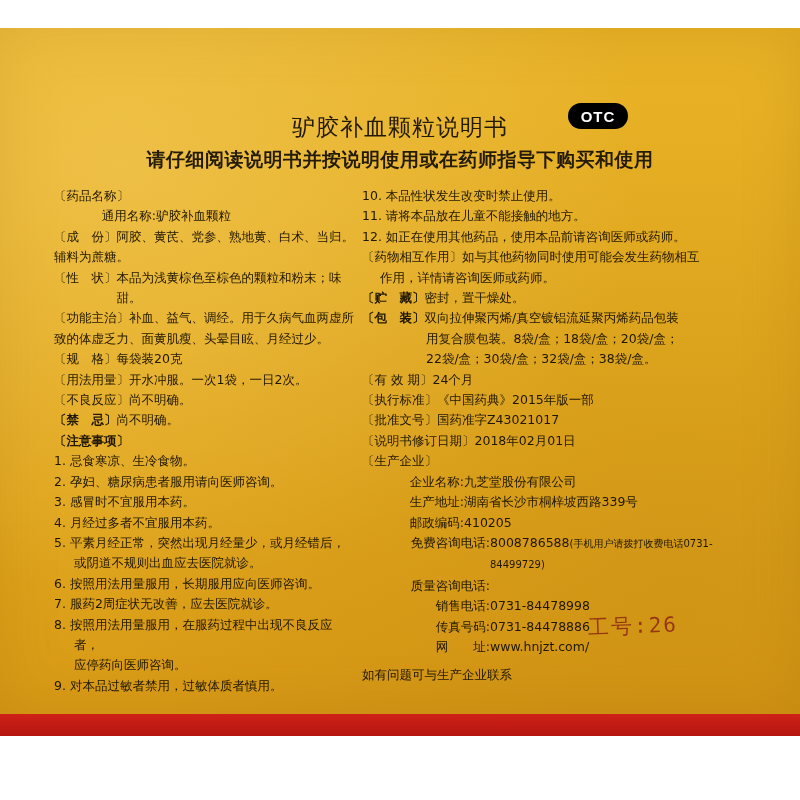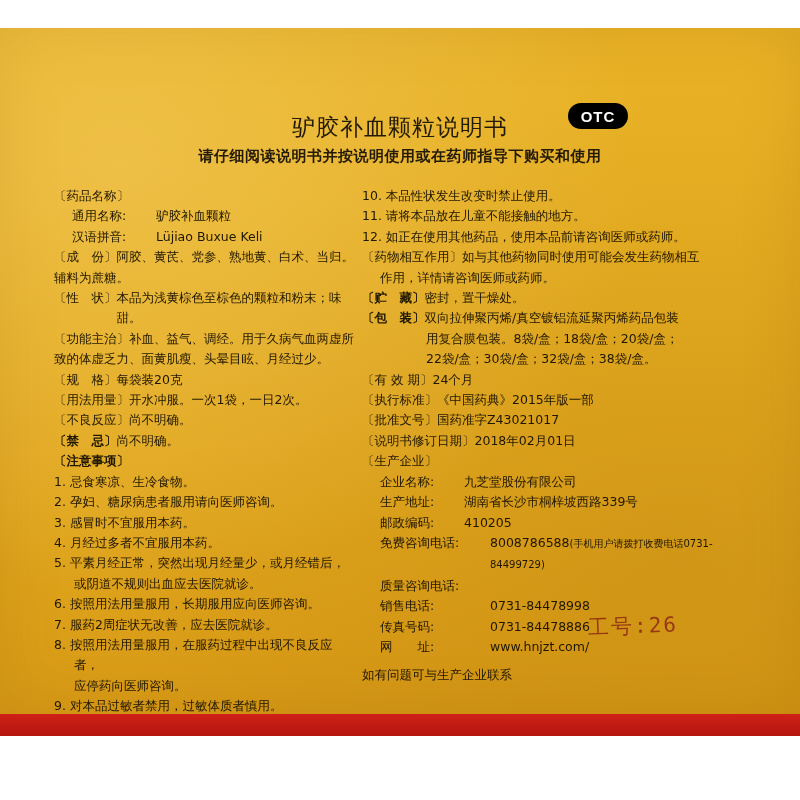--- a/index.html
+++ b/index.html
@@ -91,21 +91,21 @@
     font-weight: normal;
     color: #231a08;
     letter-spacing: 1px;
   }
   .subtitle {
     position: absolute;
     top: 147px;
     left: 0;
     width: 800px;
     text-align: center;
-    font-size: 15px;
+    font-size: 19px;
     font-weight: bold;
     color: #231a08;
     letter-spacing: 0.5px;
   }
 
   .col {
     position: absolute;
     color: #201700;
     font-size: 12.5px;
     line-height: 20.4px;
@@ -130,21 +130,21 @@
 
   .listitem {
     padding-left: 20px;
     text-indent: -20px;
   }
   .sub-line { padding-left: 20px; }
 
   .kv {
     display: flex;
   }
-  .kv .k { flex: 0 0 84px; }
+  .kv .k { flex: 0 0 84px; text-align: right; }
   .kv .v { flex: 1 1 auto; }
 
   .pkg-cont { padding-left: 64px; }
 
   .footer-note {
     margin-top: 8px;
   }
 
   
   .batchcode {
@@ -176,24 +176,20 @@
 
   <div class="col col-left">
 
     <div>〔药品名称〕</div>
 
     <div class="kv indent1">
       <div class="k">通用名称:</div>
       <div class="v">驴胶补血颗粒</div>
     </div>
 
-    <div class="kv indent1">
-      <div class="k">汉语拼音:</div>
-      <div class="v">Lüjiao Buxue Keli</div>
-    </div>
 
     <div class="row">
       <div class="lbl">〔成　份〕</div>
       <div class="val">阿胶、黄芪、党参、熟地黄、白术、当归。</div>
     </div>
     <div>辅料为蔗糖。</div>
 
     <div class="row">
       <div class="lbl">〔性　状〕</div>
       <div class="val">本品为浅黄棕色至棕色的颗粒和粉末；味甜。</div>

